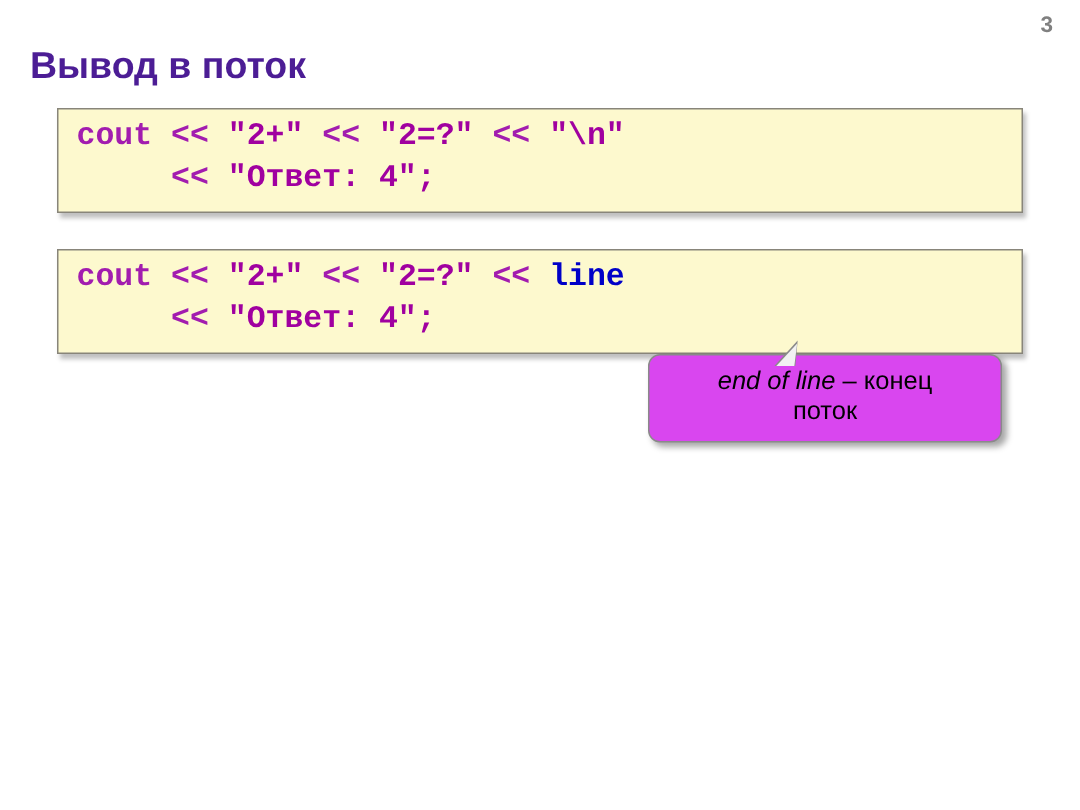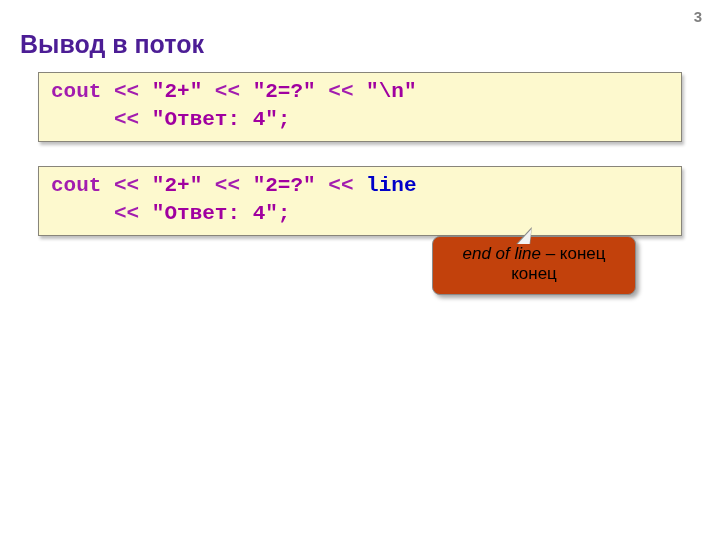--- a/index.html
+++ b/index.html
@@ -42,22 +42,22 @@
     }
     .cb1 { top: 72px; }
     .cb2 { top: 166px; }
     .tok-black { color: #a21caf; }
     .tok-purple { color: #a000a0; }
     .tok-blue { color: #0000c8; }
     .callout {
       position: absolute;
       top: 236px;
       left: 432px;
-      width: 204px;
-      background: #c2410c;
+      width: 236px;
+      background: #d946ef;
       border: 1px solid #8a8a8a;
       border-radius: 8px;
       box-shadow: 3px 3px 4px rgba(0,0,0,0.35);
       padding: 7px 10px 9px 10px;
       font-size: 17px;
       color: #000;
       text-align: center;
       line-height: 1.2;
     }
     .callout .ital { font-style: italic; }
@@ -99,14 +99,14 @@
 
 <div class="code-block cb2">
   <div><span class="tok-black">cout </span><span class="tok-black">&lt;&lt; </span><span class="tok-purple">"2+" </span><span class="tok-black">&lt;&lt; </span><span class="tok-purple">"2=?" </span><span class="tok-black">&lt;&lt; </span><span class="tok-blue">line</span></div>
   <div><span class="tok-black" style="white-space:pre;">     </span><span class="tok-black">&lt;&lt; </span><span class="tok-purple">"Ответ: 4"</span><span class="tok-purple">;</span></div>
 </div>
 
 <div class="callout-tail-border"></div>
 <div class="callout-tail"></div>
 <div class="callout">
   <span class="ital">end of line</span><span> – конец</span><br>
-  <span>конец</span>
+  <span>поток</span>
 </div>
 
 </body></html>

